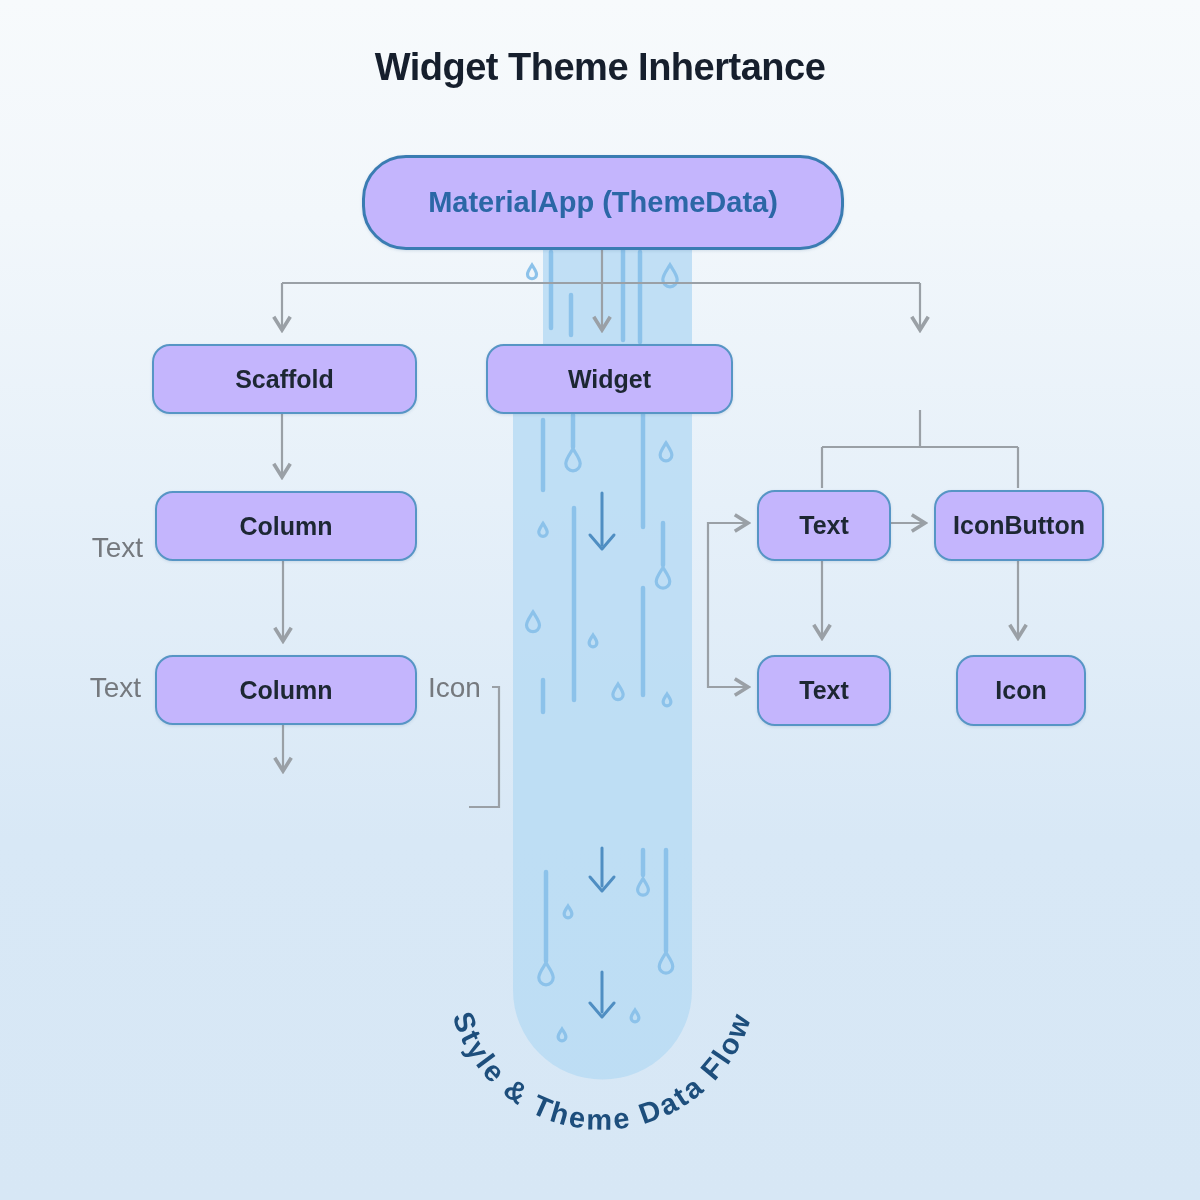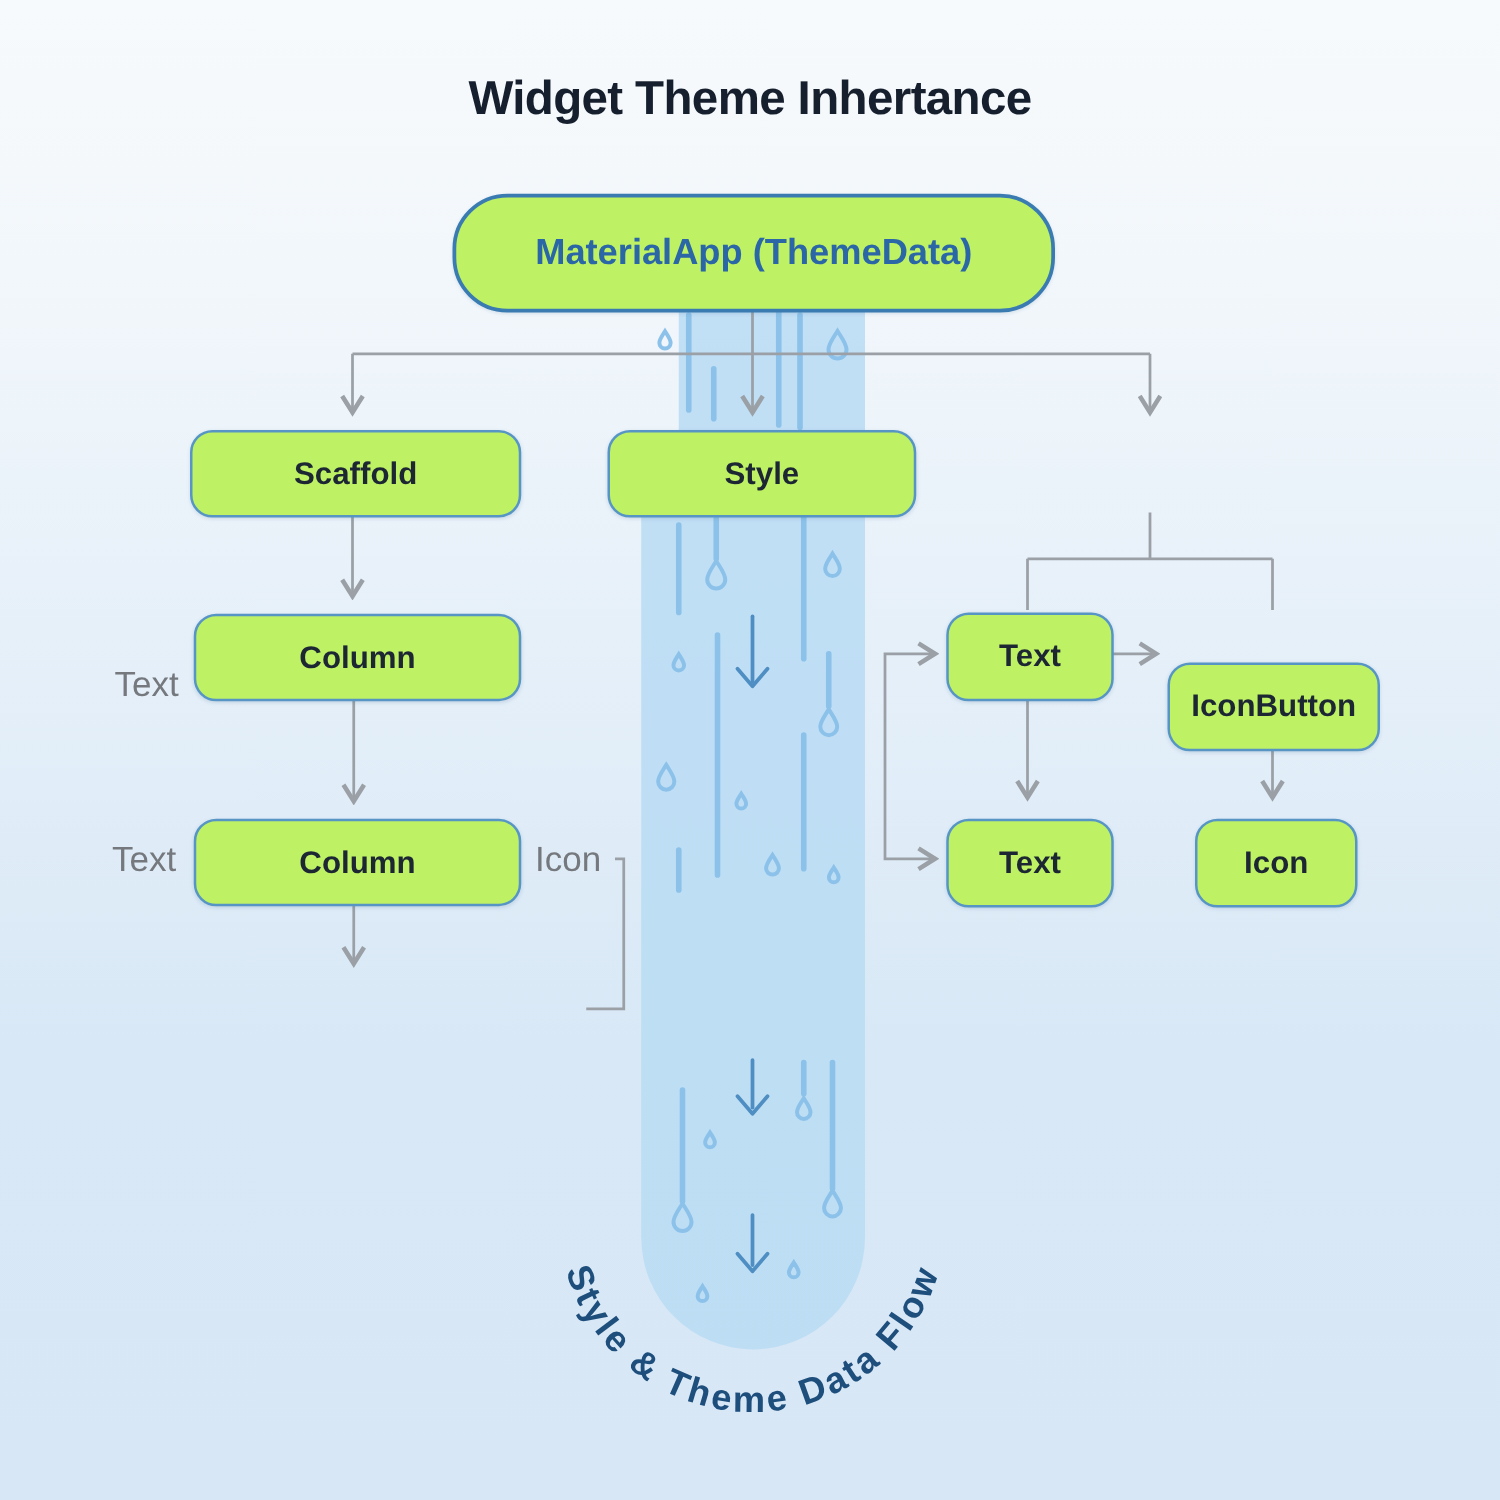--- a/index.html
+++ b/index.html
@@ -8,25 +8,24 @@
     font-family:"Liberation Sans", sans-serif;
     background:linear-gradient(180deg,#f7fafc 0%,#f2f7fb 18%,#e6f0f9 42%,#d8e8f6 70%,#d7e7f5 100%);
     overflow:hidden;
   }
   .stage{position:relative;width:1200px;height:1200px;}
   .layer{position:absolute;left:0;top:0;width:1200px;height:1200px;pointer-events:none;}
   .page-title{
     position:absolute;left:0;top:46px;width:1200px;
     text-align:center;font-size:38px;font-weight:700;color:#161f2d;
     letter-spacing:-0.5px;
-    margin-top:12px;
   }
   .node{
     position:absolute;display:flex;align-items:center;justify-content:center;
-    background:#bef264;border:2.5px solid #5795c5;border-radius:18px;
+    background:#c4b5fd;border:2.5px solid #5795c5;border-radius:18px;
     box-shadow:0 1px 3px rgba(70,110,150,0.18);
     font-weight:700;font-size:25px;color:#1d2733;
   }
   .node.root{
     border:3px solid #3a7cb2;border-radius:44px;
     font-size:29px;color:#2b67a6;
   }
   .side-label{
     position:absolute;font-size:28px;font-weight:400;color:#75797e;
   }
@@ -136,38 +135,38 @@
 
   <div class="node root" style="left:362px;top:155px;width:476px;height:89px;">
     <span>MaterialApp (ThemeData)</span>
   </div>
 
   <div class="node" style="left:152px;top:344px;width:261px;height:66px;">
     <span>Scaffold</span>
   </div>
 
   <div class="node" style="left:486px;top:344px;width:243px;height:66px;">
-    <span>Style</span>
+    <span>Widget</span>
   </div>
 
 
   <div class="node" style="left:155px;top:491px;width:258px;height:66px;">
     <span>Column</span>
   </div>
 
   <div class="node" style="left:155px;top:655px;width:258px;height:66px;">
     <span>Column</span>
   </div>
 
 
   <div class="node" style="left:757px;top:490px;width:130px;height:67px;">
     <span>Text</span>
   </div>
 
-  <div class="node" style="left:934px;top:490px;width:166px;height:67px;margin-top:40px;">
+  <div class="node" style="left:934px;top:490px;width:166px;height:67px;">
     <span>IconButton</span>
   </div>
 
   <div class="node" style="left:757px;top:655px;width:130px;height:67px;">
     <span>Text</span>
   </div>
 
   <div class="node" style="left:956px;top:655px;width:126px;height:67px;">
     <span>Icon</span>
   </div>

